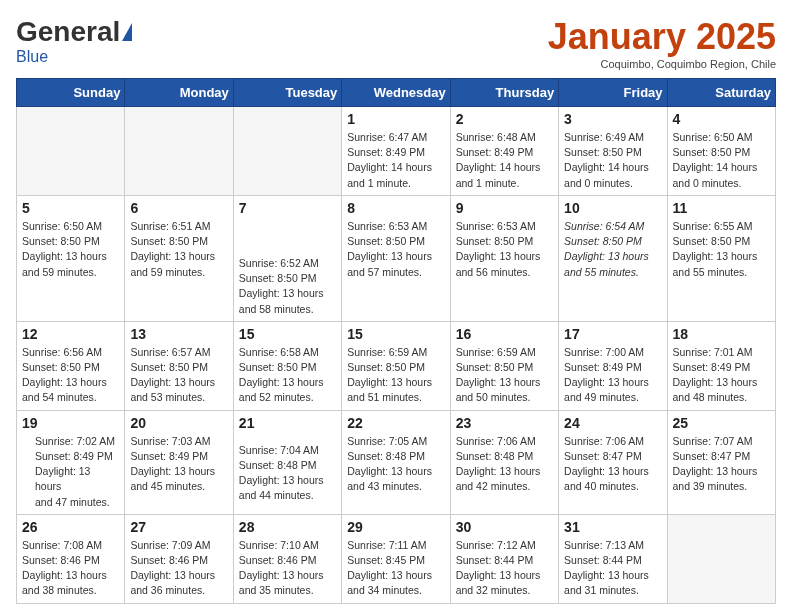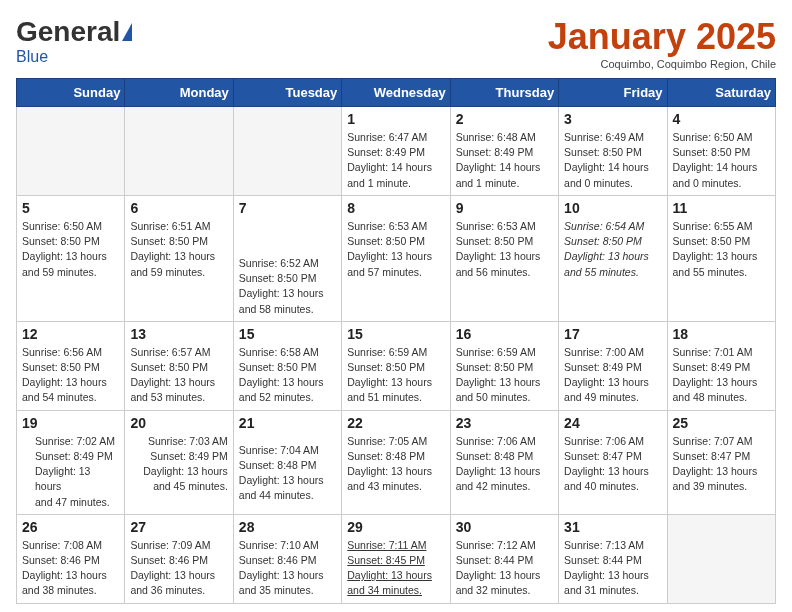--- a/index.html
+++ b/index.html
@@ -255,21 +255,21 @@
       <tr class="week-row">
         <td>
           <div class="day-number">19</div>
           <div class="day-info" style="white-space: pre-line; margin-left: 13px;">Sunrise: 7:02 AM
 Sunset: 8:49 PM
 Daylight: 13 hours
 and 47 minutes.</div>
         </td>
         <td>
           <div class="day-number">20</div>
-          <div class="day-info" style="white-space: pre-line; text-align: right;">Sunrise: 7:03 AM
+          <div class="day-info" style="white-space: pre-line;">Sunrise: 7:03 AM
 Sunset: 8:49 PM
 Daylight: 13 hours
 and 45 minutes.</div>
         </td>
         <td>
           <div class="day-number">21</div>
           <div class="day-info" style="white-space: pre-line; margin-top: 12px;">Sunrise: 7:04 AM
 Sunset: 8:48 PM
 Daylight: 13 hours
 and 44 minutes.</div>
@@ -320,21 +320,21 @@
         </td>
         <td>
           <div class="day-number">28</div>
           <div class="day-info" style="white-space: pre-line;">Sunrise: 7:10 AM
 Sunset: 8:46 PM
 Daylight: 13 hours
 and 35 minutes.</div>
         </td>
         <td>
           <div class="day-number">29</div>
-          <div class="day-info" style="white-space: pre-line; text-decoration: underline;">Sunrise: 7:11 AM
+          <div class="day-info" style="white-space: pre-line;">Sunrise: 7:11 AM
 Sunset: 8:45 PM
 Daylight: 13 hours
 and 34 minutes.</div>
         </td>
         <td>
           <div class="day-number">30</div>
           <div class="day-info" style="white-space: pre-line;">Sunrise: 7:12 AM
 Sunset: 8:44 PM
 Daylight: 13 hours
 and 32 minutes.</div>

